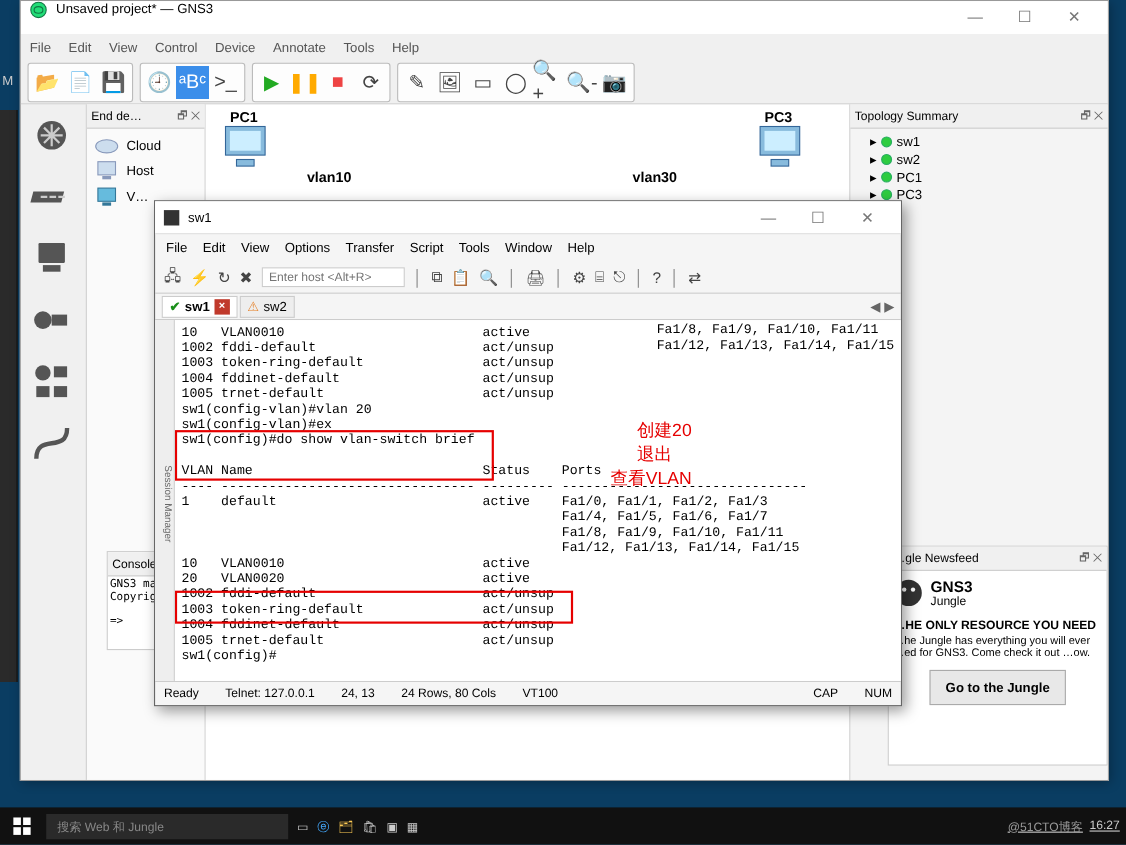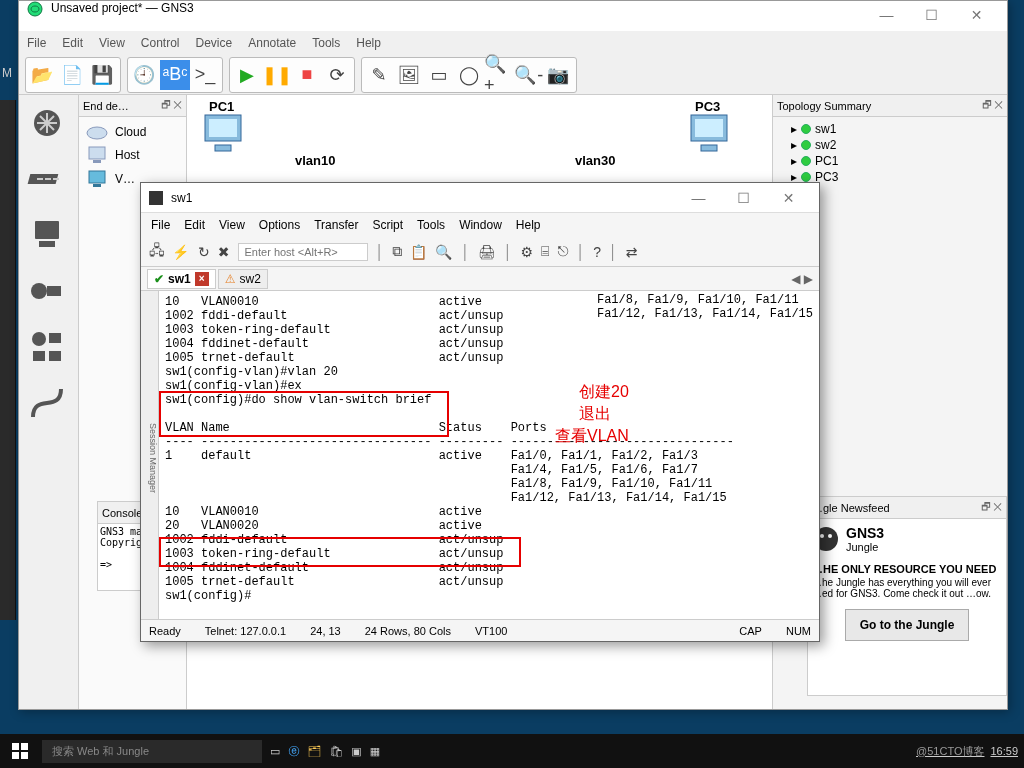--- a/index.html
+++ b/index.html
@@ -188,21 +188,21 @@
           </div>
       </div>
     </div>
     <div class="canvas">
       <span class="pc-label" style="top:4px; left:22px;">PC1</span>
       <svg class="pc-icon-canvas" style="top:18px; left:14px;">
           <rect x="4" y="2" width="36" height="26" fill="#8bd" stroke="#369"></rect>
           <rect x="8" y="6" width="28" height="18" fill="#cef"></rect>
           <rect x="14" y="32" width="16" height="6" fill="#8bd" stroke="#369"></rect>
         </svg>
-      <span class="vlan-label" style="top:58px; left:108px;">vlan10</span>
+      <span class="vlan-label" style="top:58px; left:92px;">vlan10</span>
       <span class="pc-label" style="top:4px; left:508px;">PC3</span>
       <svg class="pc-icon-canvas" style="top:18px; left:500px;">
           <rect x="4" y="2" width="36" height="26" fill="#8bd" stroke="#369"></rect>
           <rect x="8" y="6" width="28" height="18" fill="#cef"></rect>
           <rect x="14" y="32" width="16" height="6" fill="#8bd" stroke="#369"></rect>
         </svg>
       <span class="vlan-label" style="top:58px; left:388px;">vlan30</span>
     </div>
     <div class="right-panel">
       <div class="panel-header">
@@ -371,15 +371,15 @@
     </div>
   <div class="search">搜索 Web 和 Jungle</div>
   <span>▭</span>
   <span style="color:#4af;">ⓔ</span>
   <span style="color:#fc5;">🗂</span>
   <span>🛍</span>
   <span>▣</span>
   <span>▦</span>
   <div class="tray">
     <span style="color:#999;">@51CTO博客</span>
-    <span>16:59</span>
+    <span>16:27</span>
   </div>
 </div>
 
 </body></html>

